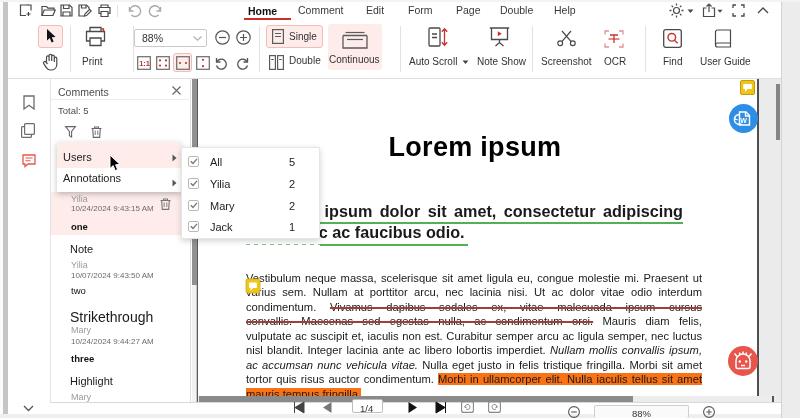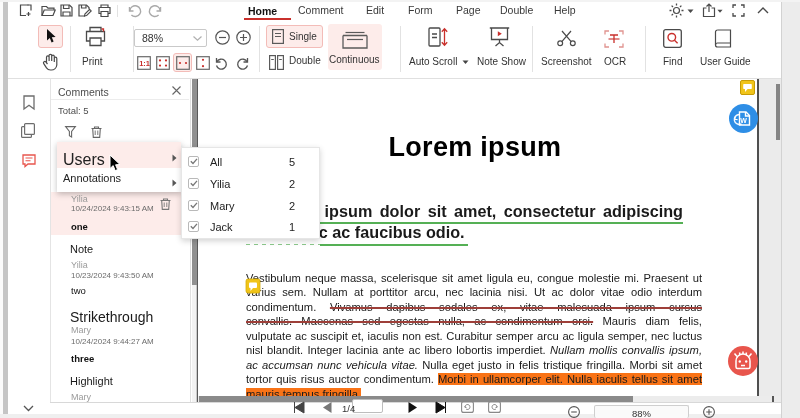--- a/index.html
+++ b/index.html
@@ -263,21 +263,21 @@
 <div class="abs" style="left:71px;top:193.5px;font-size:9px;color:#9a9a9a;">Yilia</div>
 <div class="abs" style="left:71px;top:203.5px;font-size:8px;color:#6b6b6b;">10/24/2024 9:43:15 AM</div>
 <div class="abs" style="left:71px;top:221px;font-size:9.5px;color:#111;font-weight:bold;">one</div>
 <svg style="left:160px;top:198px;" width="11" height="12" viewBox="0 0 11 12" fill="none" stroke="#777" stroke-width="1.1">
   <path d="M0.5 2.5 h10 M3.5 2.5 V1 h4 v1.5 M1.7 2.5 L2.3 11.4 H8.7 L9.3 2.5"></path>
   <path d="M4.2 4.5 v4.5 M6.8 4.5 v4.5" stroke-width="0.9"></path>
 </svg>
 
 <div class="abs" style="left:70px;top:243px;font-size:11px;color:#1a1a1a;">Note</div>
 <div class="abs" style="left:71px;top:259.5px;font-size:9px;color:#9a9a9a;">Yilia</div>
-<div class="abs" style="left:71px;top:270.5px;font-size:8px;color:#6b6b6b;">10/23/2024 9:43:50 AM</div>
+<div class="abs" style="left:71px;top:270.5px;font-size:8px;color:#6b6b6b;">10/07/2024 9:43:50 AM</div>
 <div class="abs" style="left:71px;top:285px;font-size:9.5px;color:#111;font-weight:normal;">two</div>
 
 <div class="abs" style="left:70px;top:309px;font-size:14px;color:#1a1a1a;">Strikethrough</div>
 <div class="abs" style="left:71px;top:325px;font-size:9px;color:#9a9a9a;">Mary</div>
 <div class="abs" style="left:71px;top:337px;font-size:8px;color:#6b6b6b;">10/24/2024 9:44:27 AM</div>
 <div class="abs" style="left:71px;top:353px;font-size:9.5px;color:#111;font-weight:bold;">three</div>
 
 <div class="abs" style="left:70px;top:375px;font-size:11px;color:#1a1a1a;">Highlight</div>
 <div class="abs" style="left:71px;top:392px;font-size:9px;color:#9a9a9a;">Mary</div>
 
@@ -358,21 +358,21 @@
     <path d="M1 1 L5.5 5.5 L10 1"></path>
   </svg>
 
 <svg style="left:293px;top:401.5px;" width="12" height="11" viewBox="0 0 12 11">
     <path d="M1.5 0 V11 M2 5.5 L11 0 V11 Z" fill="#444" stroke="#444" stroke-width="1"></path>
   </svg>
 <svg style="left:322px;top:401.5px;" width="10" height="11" viewBox="0 0 10 11">
     <path d="M1 5.5 L9.5 0 V11 Z" fill="#777"></path>
   </svg>
 <div class="abs" style="left:352px;top:399px;width:31px;height:14px;background:#fff;border:1px solid #bdbdbd;border-radius:2px;"></div>
-<div class="abs" style="left:342px;top:402.5px;font-size:9.5px;color:#333;">1/4</div>
+<div class="abs" style="left:360px;top:402.5px;font-size:9.5px;color:#333;">1/4</div>
 <svg style="left:408px;top:401.5px;" width="10" height="11" viewBox="0 0 10 11">
     <path d="M9 5.5 L0.5 0 V11 Z" fill="#111"></path>
   </svg>
 <svg style="left:435px;top:401.5px;" width="12" height="11" viewBox="0 0 12 11">
     <path d="M10.5 0 V11 M10 5.5 L1 0 V11 Z" fill="#111" stroke="#111" stroke-width="1"></path>
   </svg>
 <svg style="left:461px;top:401px;" width="13" height="12" viewBox="0 0 13 12" fill="none" stroke="#888" stroke-width="1.1">
   <rect x="0.6" y="0.6" width="11.8" height="10.8" rx="2"></rect>
   <path d="M4 6 a2.5 2.5 0 1 1 1 2 M4 5 v1.5 h1.5" stroke-width="0.9"></path>
 </svg>
@@ -387,21 +387,21 @@
 </svg>
 <div class="abs" style="left:594px;top:405px;width:95px;height:13px;background:#fafafa;border:1px solid #cfcfcf;border-radius:2px;border-bottom:none;"></div>
 <div class="abs" style="left:632px;top:408px;font-size:9.5px;color:#333;">88%</div>
 <svg style="left:703px;top:406px;" width="12" height="12" viewBox="0 0 12 12" fill="none" stroke="#555" stroke-width="1.1">
   <circle cx="6" cy="6" r="5.4"></circle>
     <path d="M3.2 6 h5.6 M6 3.2 v5.6"></path>
 </svg>
 
 <div class="abs" style="left:57px;top:142px;width:124px;height:50px;background:#fff;box-shadow:0 2px 6px rgba(0,0,0,0.25);"></div>
 <div class="abs" style="left:57px;top:142px;width:124px;height:26px;background:#fdecea;"></div>
-<div class="abs" style="left:63px;top:150.5px;font-size:16px;color:#222;">Users</div>
+<div class="abs" style="left:63px;top:150.5px;font-size:11px;color:#222;">Users</div>
 <svg style="left:172px;top:153.5px;" width="5" height="8" viewBox="0 0 5 8" fill="#555">
     <path d="M0.5 0.5 L4.5 4 L0.5 7.5 Z"></path>
   </svg>
 <div class="abs" style="left:63px;top:172px;font-size:11px;color:#222;">Annotations</div>
 <svg style="left:172px;top:179px;" width="5" height="8" viewBox="0 0 5 8" fill="#555">
     <path d="M0.5 0.5 L4.5 4 L0.5 7.5 Z"></path>
   </svg>
 
 <svg style="left:109px;top:155px;" width="12" height="18" viewBox="0 0 12 18">
   <path d="M1 0 L1 13.5 L4.2 10.6 L6.2 15.6 L8.6 14.6 L6.6 9.8 L11 9.5 Z" fill="#000" stroke="#fff" stroke-width="1"></path>

